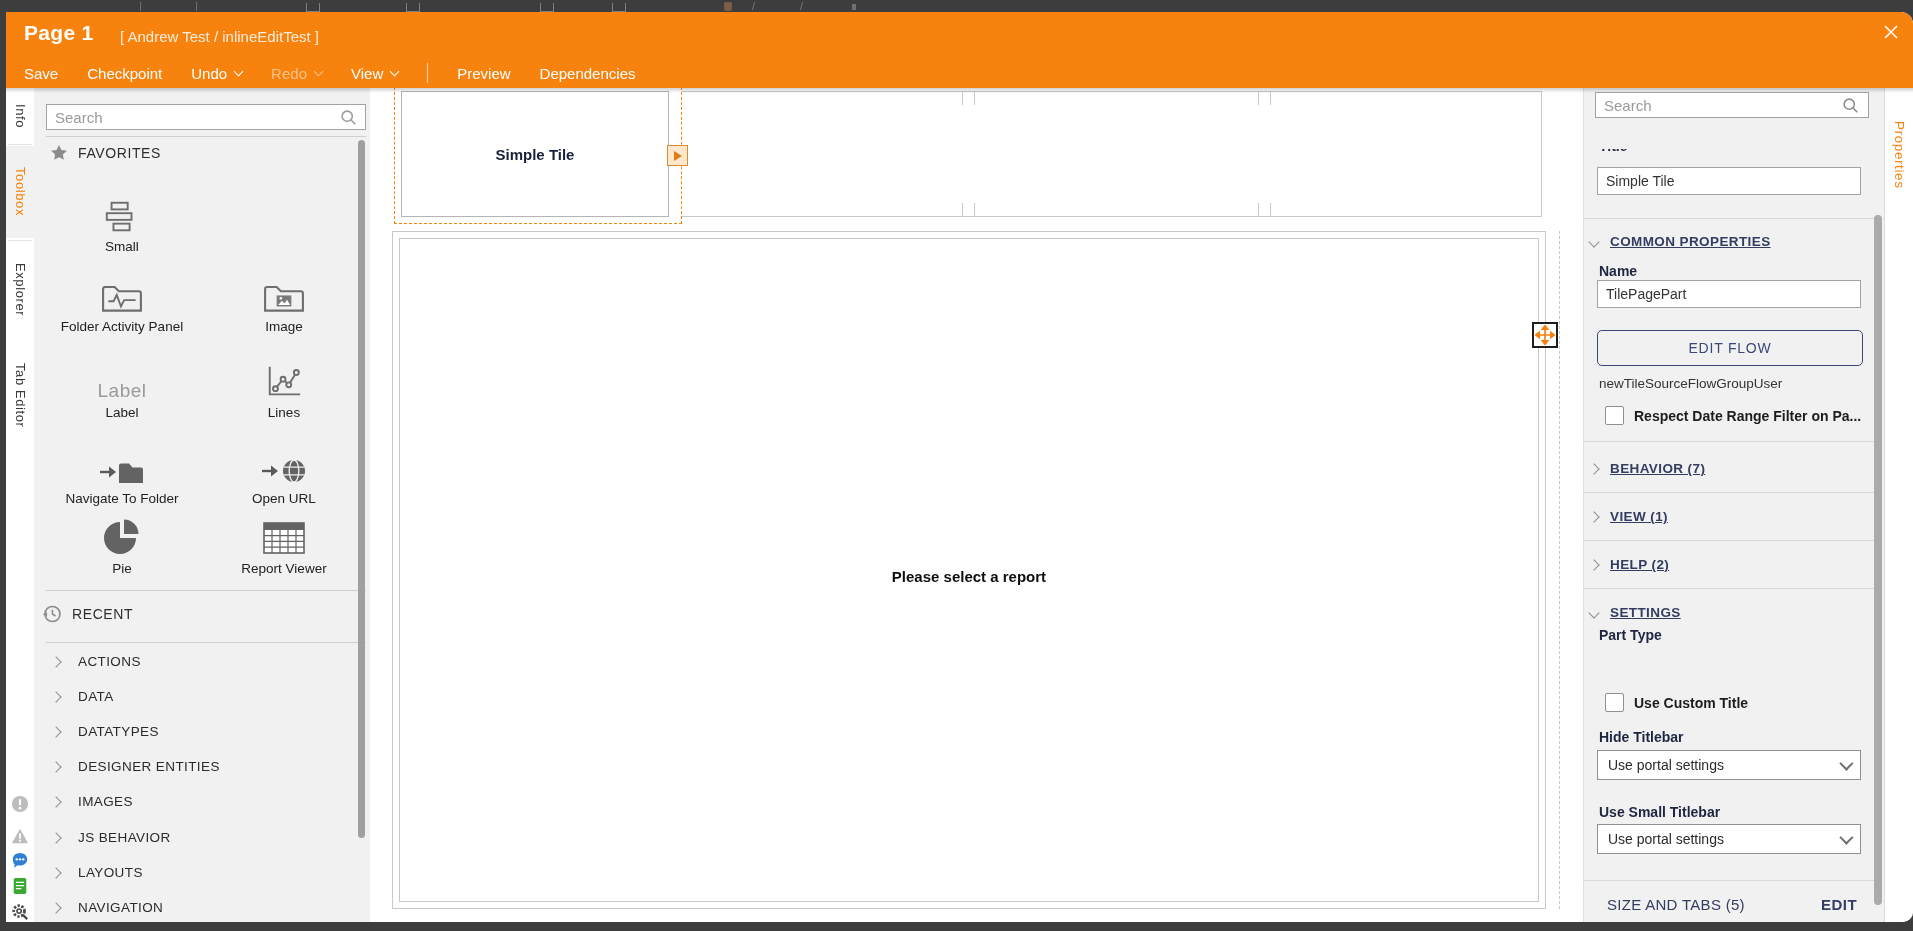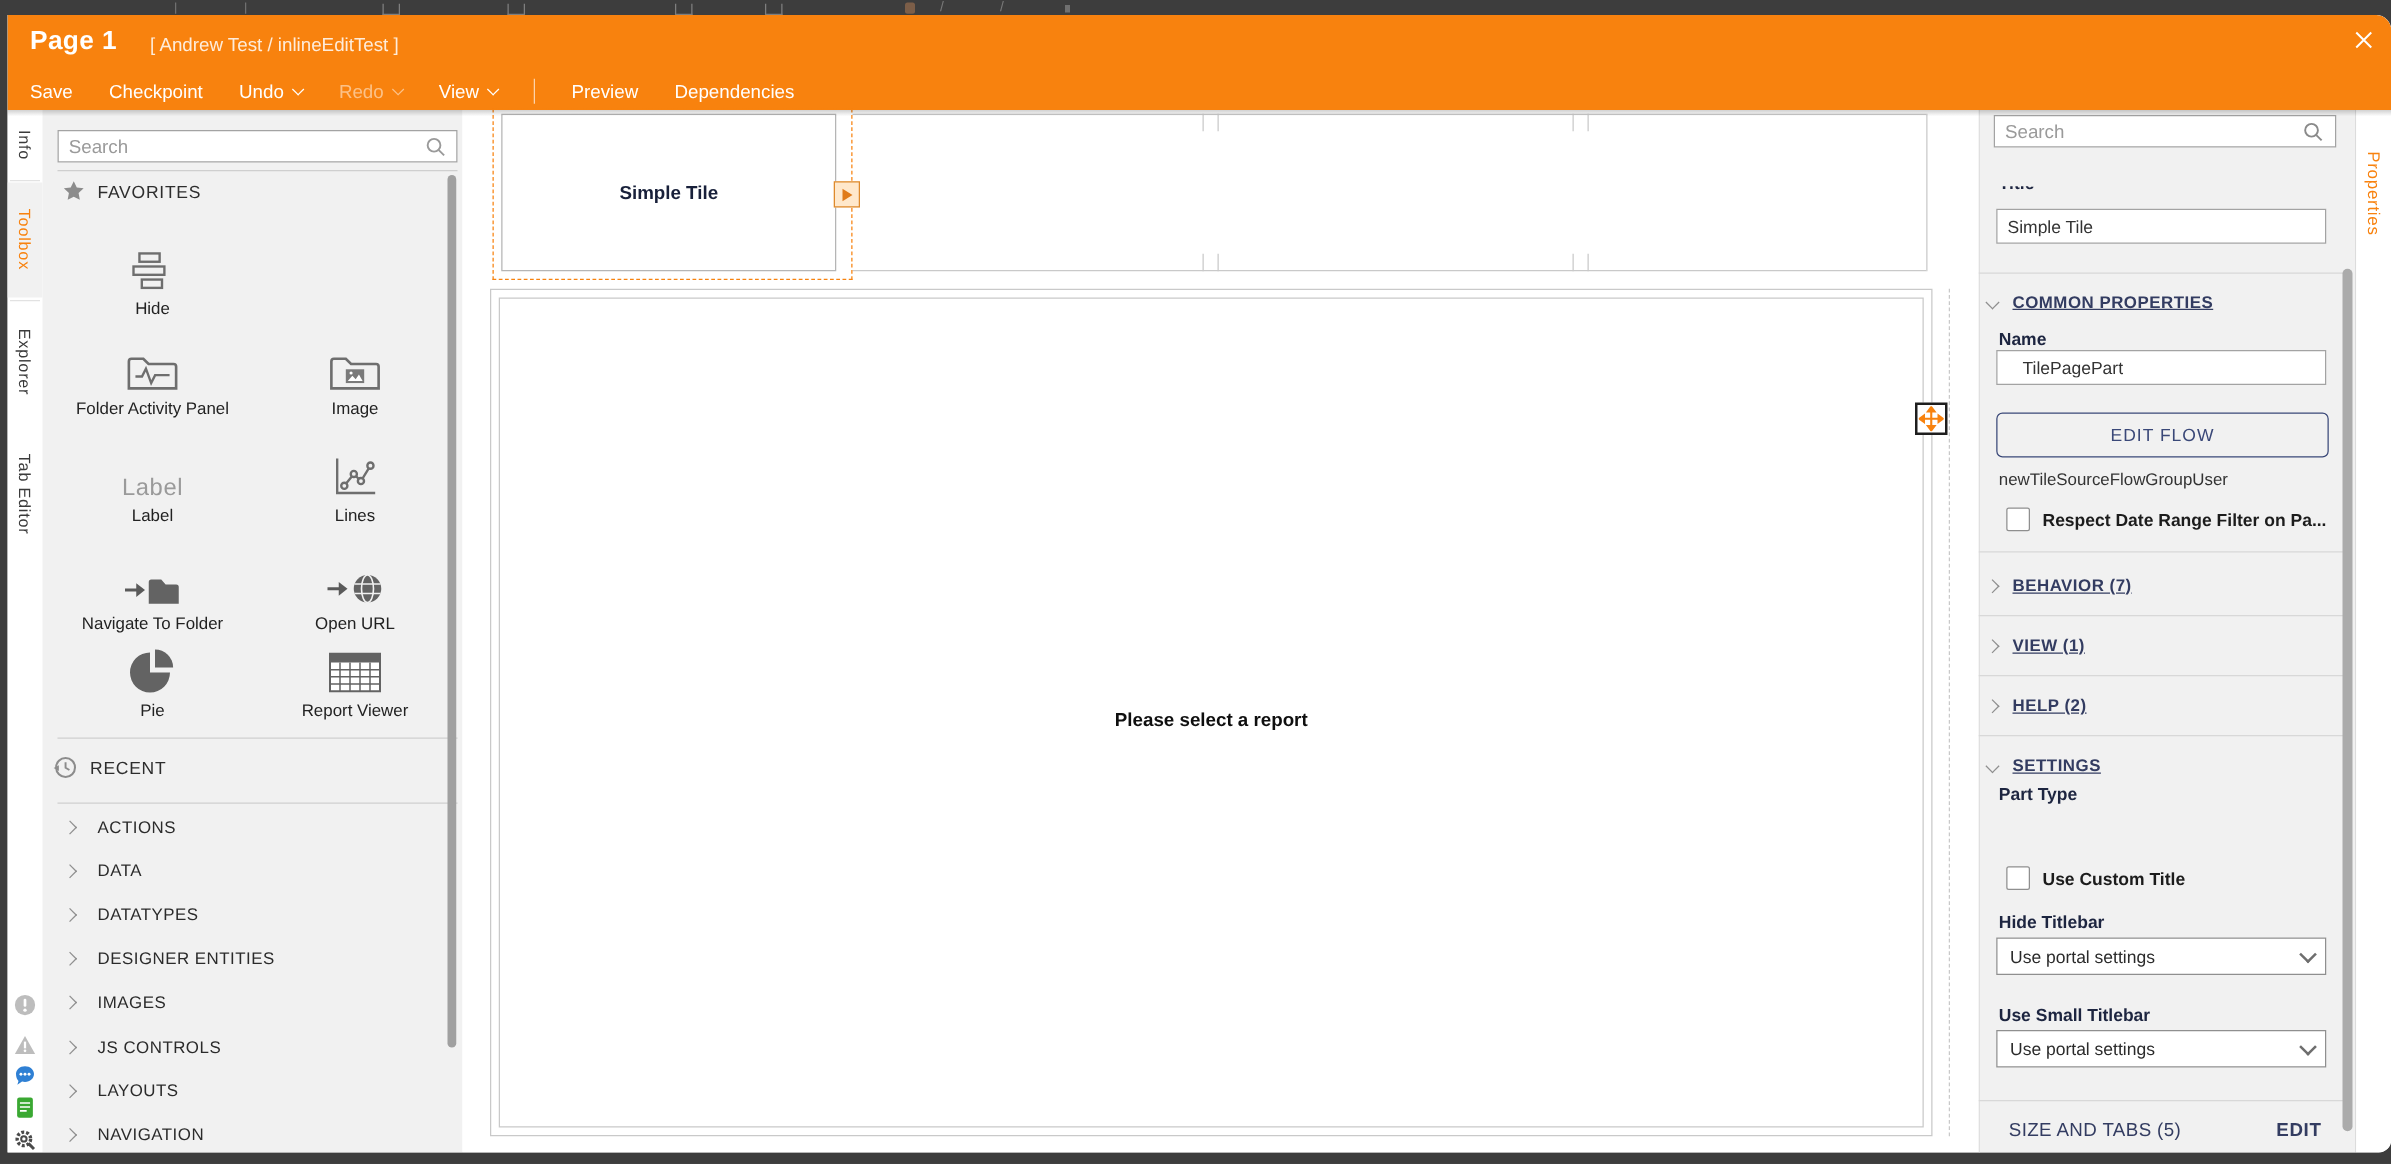--- a/index.html
+++ b/index.html
@@ -218,21 +218,21 @@
       <div class="tb-item" style="left:8px;top:100px;">
         <div class="tb-ic">
           <svg width="38" height="34" viewBox="0 0 40 34">
               <g fill="none" stroke="#6e6e6e" stroke-width="2">
             <rect x="9" y="2" width="17" height="7"></rect>
                 <rect x="4" y="13" width="26" height="7"></rect>
                 <rect x="11" y="24" width="17" height="7"></rect>
               </g>
             </svg>
         </div>
-        <div class="tb-lb">Hide</div>
+        <div class="tb-lb">Small</div>
       </div>
 
       <div class="tb-item" style="left:8px;top:180px;">
         <div class="tb-ic">
           <svg width="42" height="34" viewBox="0 0 40 32">
               <path d="M2 29 V8.5 Q2 6.5 4 6.5 H13 L17 10.5 H36 Q38 10.5 38 12.5 V29 Z" fill="none" stroke="#6e6e6e" stroke-width="2"></path>
             <path d="M7 20 H12 L15 14 L19 25 L22 19 H33" fill="none" stroke="#6e6e6e" stroke-width="1.8"></path>
             </svg>
         </div>
         <div class="tb-lb">Folder Activity Panel</div>
@@ -344,21 +344,21 @@
       <div class="tb-sec" style="left:18px;top:671px;">
         <span class="chev-r"></span>
           <span>DESIGNER ENTITIES</span>
         </div>
       <div class="tb-sec" style="left:18px;top:706px;">
         <span class="chev-r"></span>
           <span>IMAGES</span>
         </div>
       <div class="tb-sec" style="left:18px;top:742px;">
         <span class="chev-r"></span>
-          <span>JS CONTROLS</span>
+          <span>JS BEHAVIOR</span>
         </div>
       <div class="tb-sec" style="left:18px;top:777px;">
         <span class="chev-r"></span>
           <span>LAYOUTS</span>
         </div>
       <div class="tb-sec" style="left:18px;top:812px;">
         <span class="chev-r"></span>
           <span>NAVIGATION</span>
         </div>
 
@@ -417,21 +417,21 @@
     </div>
     <input class="inp" style="left: 1591px; top: 155px; width: 264px; height: 28px; padding: 0px 8px; font-size: 14px;" type="text" value="Simple Tile">
 
     <div class="psep" style="top:206px;"></div>
 
     <div class="phead" style="left:1584px;top:222px;">
       <span class="chev-d"></span>
       <span>COMMON PROPERTIES</span>
     </div>
     <div class="plbl" style="left:1593px;top:251px;">Name</div>
-    <input class="inp" style="left: 1591px; top: 268px; width: 264px; height: 28px; padding: 0px 20px; font-size: 14px;" type="text" value="TilePagePart">
+    <input class="inp" style="left: 1591px; top: 268px; width: 264px; height: 28px; padding: 0px 8px; font-size: 14px;" type="text" value="TilePagePart">
 
     <div class="btn-flow">
       <span>EDIT FLOW</span>
     </div>
     <div class="ptext" style="left:1593px;top:364px;font-size:13.5px;">newTileSourceFlowGroupUser</div>
 
     <div class="ckbox" style="left:1599px;top:394px;"></div>
     <div class="cklbl" style="left:1628px;top:396px;">Respect Date Range Filter on Pa...</div>
 
     <div class="psep" style="top:429px;"></div>

